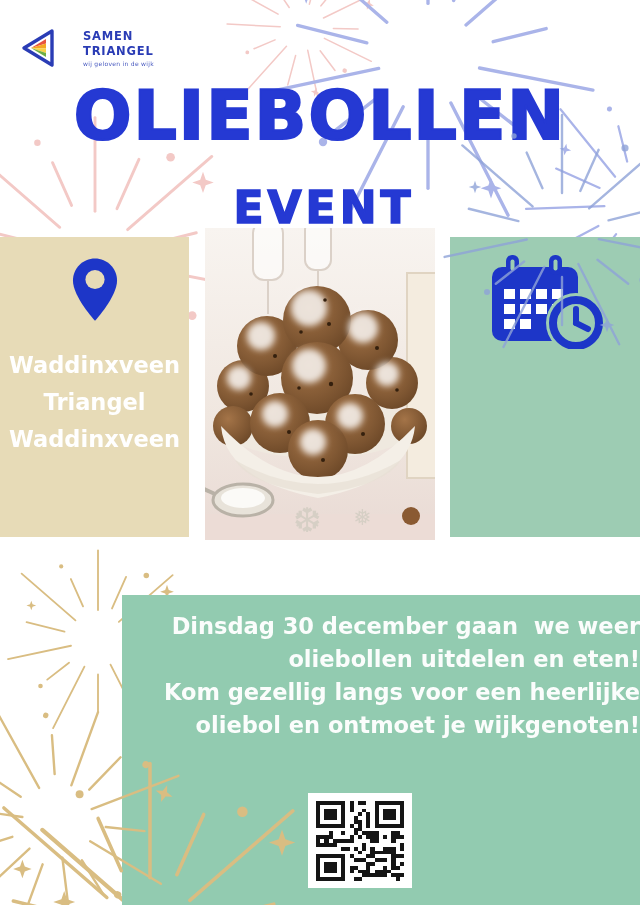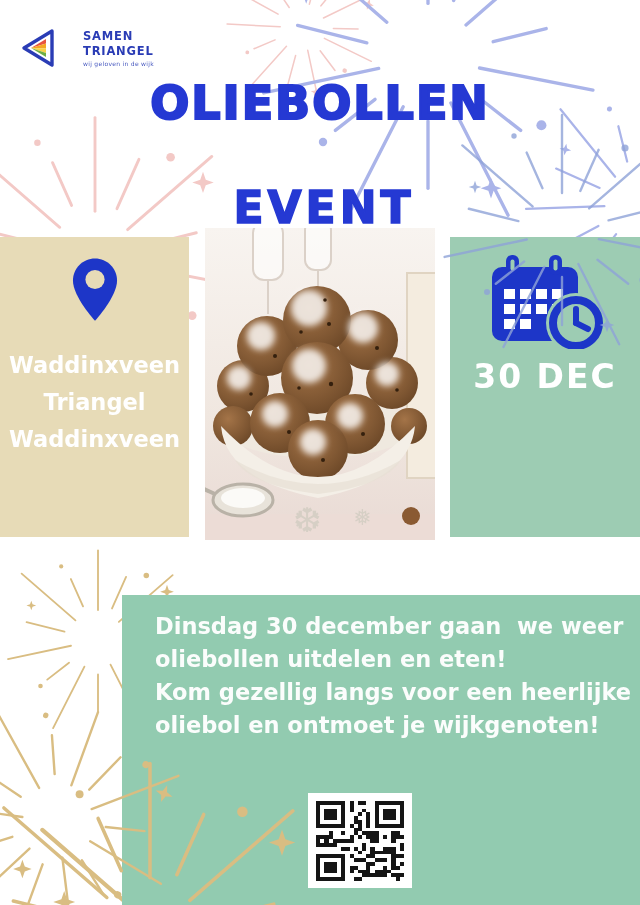--- a/index.html
+++ b/index.html
@@ -7,38 +7,38 @@
           font-family:"DejaVu Sans","Liberation Sans",sans-serif;}
   .fx{position:absolute;left:0;top:0;pointer-events:none;}
   .bg-fx{z-index:0;}
   .fg-fx{z-index:4;}
   
   .logo{position:absolute;left:18px;top:26px;display:flex;align-items:center;gap:21px;z-index:2;}
   .logo-name{color:#2a3cb5;font-weight:bold;font-size:11.5px;letter-spacing:.8px;line-height:1.3;}
   .logo-tagline{color:#4a5bc0;font-size:6px;letter-spacing:.3px;margin-top:2px;}
   
   .title{position:absolute;top:76px;left:0;width:100%;margin:0;text-align:center;
-         font-size:46px;font-weight:bold;letter-spacing:2px;color:var(--accent_blue,#2539d3);
+         font-size:68px;font-weight:bold;letter-spacing:2px;color:var(--accent_blue,#2539d3);
          -webkit-text-stroke:2.2px var(--accent_blue,#2539d3);z-index:2;}
   .subtitle{position:absolute;top:178px;left:0;width:100%;margin:4px;text-align:center;
          font-size:44px;font-weight:bold;letter-spacing:4px;color:var(--accent_blue,#2539d3);
          -webkit-text-stroke:1.6px var(--accent_blue,#2539d3);z-index:2;}
   
   .panel{position:absolute;top:237px;height:300px;z-index:2;display:flex;flex-direction:column;align-items:center;}
   .panel.beige{left:0;width:189px;background:var(--panel_beige,#e7dbb7);}
   .panel.green{left:450px;width:190px;background:var(--panel_green,#9dccb3);}
   .pin-icon{margin-top:20px;}
   .loc-lines{margin-top:24px;color:#ffffff;font-weight:bold;font-size:22.5px;line-height:37px;text-align:center;}
   .cal-icon{margin-top:16px;}
   .date-text{margin-top:8px;color:#ffffff;font-weight:bold;font-size:33px;letter-spacing:2px;}
   .time-text{margin-top:5px;color:#ffffff;font-weight:bold;font-size:25px;letter-spacing:1px;}
   .photo{position:absolute;left:205px;top:228px;width:230px;height:312px;margin:0;z-index:2;}
   
   .info-box{position:absolute;left:122px;top:595px;width:518px;height:310px;z-index:2;
-            background:var(--box_green,#92cbb0);text-align:left;padding-top:15px;box-sizing:border-box;padding-left:33px;}
+            background:var(--box_green,#92cbb0);text-align:right;padding-top:15px;box-sizing:border-box;padding-left:33px;}
   .info-line{display:block;color:#fbfdfc;font-weight:bold;font-size:22.5px;line-height:33px;white-space:pre;}
   .contact{display:block;color:var(--link_blue,#2644cf);font-weight:bold;font-size:22px;line-height:36px;white-space:pre;}
   
   .qr-card{position:absolute;left:308px;top:793px;width:104px;height:95px;background:#ffffff;z-index:6;
            display:flex;align-items:center;justify-content:center;}
   #qr-svg{width:88px;height:80px;display:block;}
 </style>
 </head>
 <body>
 
@@ -241,21 +241,20 @@
           <rect x="52" y="51" width="11" height="10"></rect>
           <rect x="68" y="51" width="11" height="10"></rect>
         <rect x="20" y="66" width="11" height="10"></rect>
           <rect x="36" y="66" width="11" height="10"></rect>
       </g>
       <circle cx="92" cy="70" r="30" fill="#9dccb3"></circle>
       <circle cx="92" cy="70" r="23" fill="#9dccb3" stroke="#1d36c8" stroke-width="8"></circle>
       <line x1="92" y1="70" x2="92" y2="56" stroke="#1d36c8" stroke-width="6" stroke-linecap="round"></line>
       <line x1="92" y1="70" x2="104" y2="76" stroke="#1d36c8" stroke-width="6" stroke-linecap="round"></line>
     </svg>
-    <div class="date-text">30 DEC</div>
   </aside>
 
   <section class="info-box">
     <span class="info-line">Dinsdag 30 december gaan  we weer</span>
     <span class="info-line">oliebollen uitdelen en eten!</span>
     <span class="info-line">Kom gezellig langs voor een heerlijke</span>
     <span class="info-line">oliebol en ontmoet je wijkgenoten!</span>
   </section>
 
   <div class="qr-card">

